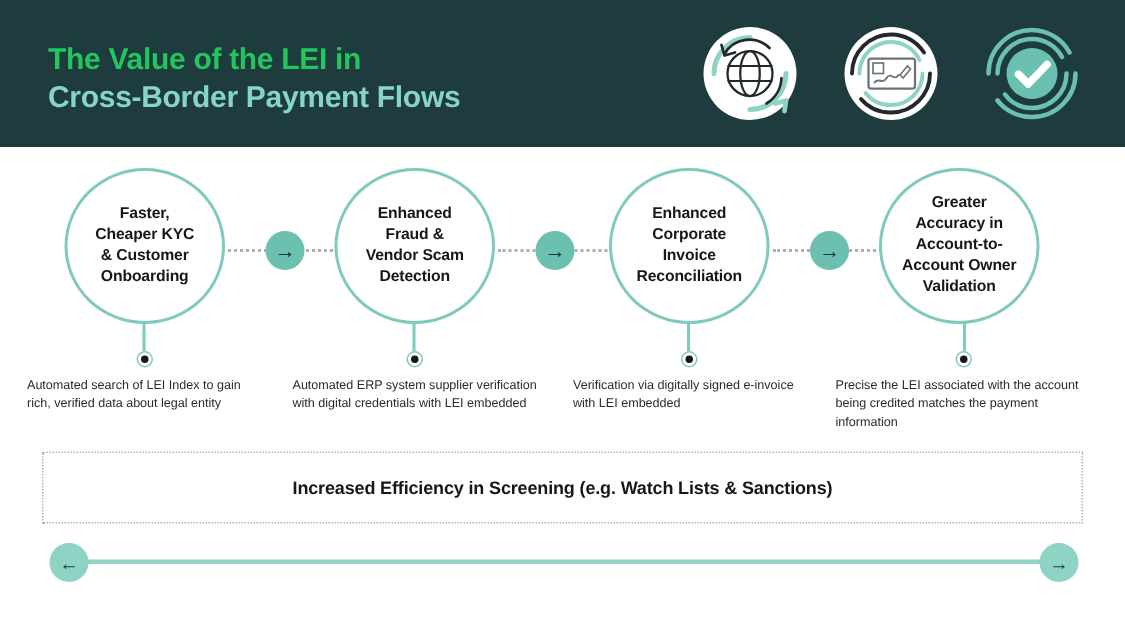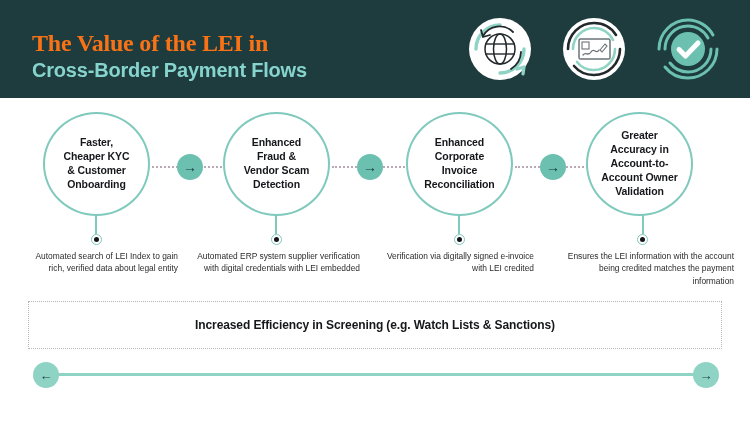--- a/index.html
+++ b/index.html
@@ -14,22 +14,22 @@
   
   #header {
     position:absolute; left:0; top:0; width:750px; height:98px;
     background:#1e3b3e;
   }
   #header-title {
     position:absolute; left:32px; top:28px;
     line-height:1.26;
   }
   .title-line1 {
-    font-size:24px; font-weight:bold; color:#f97316;
-    letter-spacing:-0.2px; display:block;font-family:Liberation Serif, serif;
+    font-size:20px; font-weight:bold; color:#22c55e;
+    letter-spacing:-0.2px; display:block;
   }
   .title-line2 {
     font-size:20px; font-weight:bold; color:#86d4cd;
     letter-spacing:-0.2px; display:block;
   }
 
   #header-icons {
     position:absolute; right:26px; top:12px;
     display:flex; align-items:center; gap:22px;
   }
@@ -96,21 +96,21 @@
     width:5px; height:5px; border-radius:50%; background:#16171b; display:block;
   }
   .dot.d1 { left:91px; }
   .dot.d2 { left:271px; }
   .dot.d3 { left:454px; }
   .dot.d4 { left:637px; }
 
   .caption {
     position:absolute; top:152px;
     font-size:8.4px; line-height:1.48; color:#2b2b2b;
-    text-align:right;
+    text-align:left;
   }
   .caption.p1 { left:18px;  width:160px; }
   .caption.p2 { left:195px; width:165px; }
   .caption.p3 { left:382px; width:152px; }
   .caption.p4 { left:557px; width:177px; }
 
   
   #banner {
     position:absolute; left:28px; top:301px;
     width:694px; height:48px;
@@ -237,22 +237,22 @@
     </div>
   <div class="dot d3">
       <i></i>
     </div>
   <div class="dot d4">
       <i></i>
     </div>
 
   <div class="caption p1">Automated search of LEI Index to gain rich, verified data about legal entity</div>
   <div class="caption p2">Automated ERP system supplier verification with digital credentials with LEI embedded</div>
-  <div class="caption p3">Verification via digitally signed e-invoice with LEI credited</div>
-  <div class="caption p4">Ensures the LEI information with the account being credited matches the payment information</div>
+  <div class="caption p3">Verification via digitally signed e-invoice with LEI embedded</div>
+  <div class="caption p4">Precise the LEI associated with the account being credited matches the payment information</div>
 
 </div>
 
 <div id="banner">
   <div id="banner-title">Increased Efficiency in Screening (e.g. Watch Lists &amp; Sanctions)</div>
 </div>
 
 <div id="bottombar">
   <div class="end-btn left">←</div>
   <div id="bottom-line"></div>

